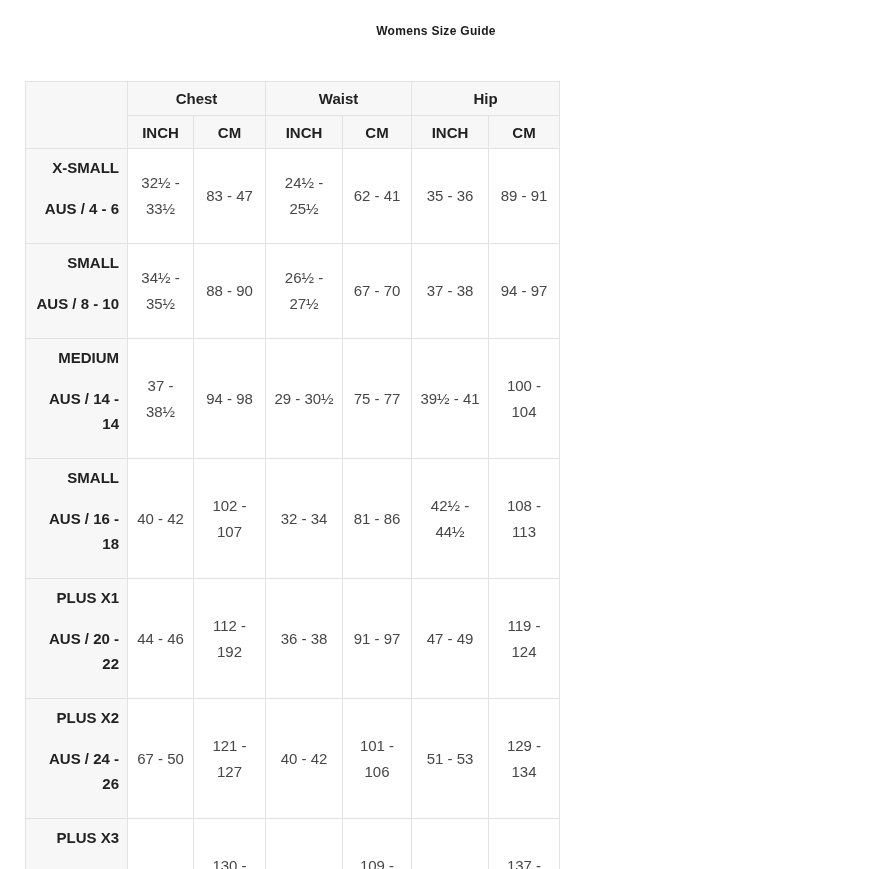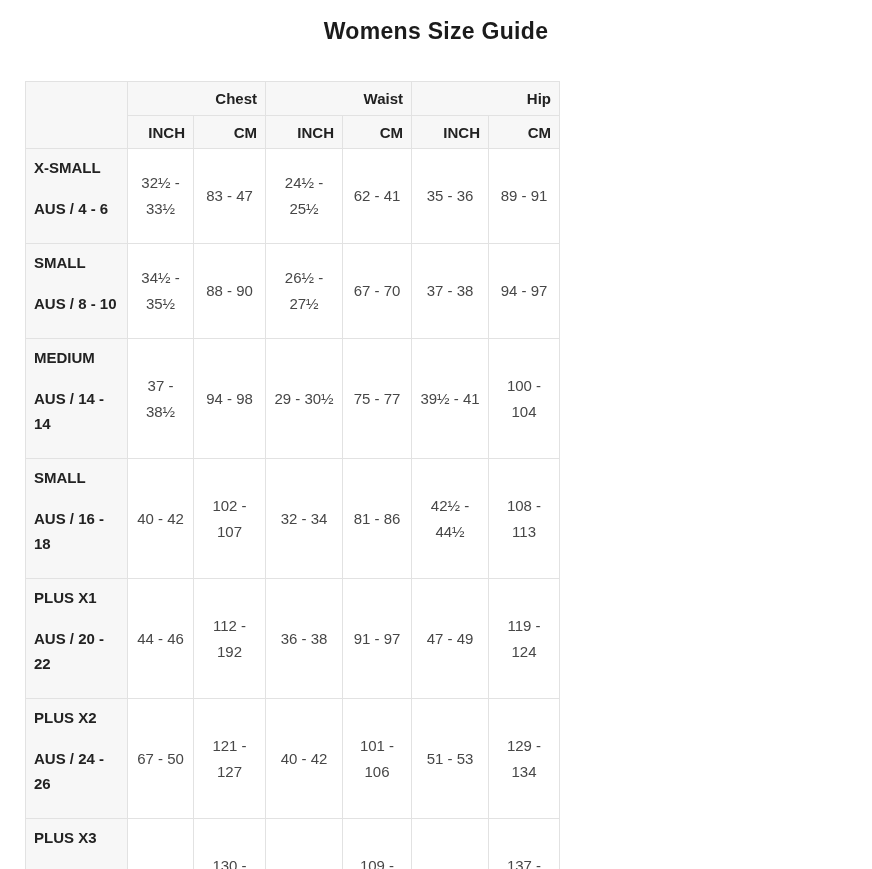--- a/index.html
+++ b/index.html
@@ -12,52 +12,52 @@
   .page {
     width: 872px;
     height: 869px;
     background: #ffffff;
     overflow: hidden;
   }
   .page-title {
     margin: 0;
     padding-top: 22px;
     text-align: center;
-    font-size: 23px;
+    font-size: 12px;
     line-height: 19px;
     font-weight: bold;
     color: #1b1b1b;
     letter-spacing: 0.3px;
   }
   table.size-table {
     border-collapse: collapse;
     table-layout: fixed;
     width: 534px;
     margin: 40px 0 0 25px;
   }
   .size-table th,
   .size-table td {
     border: 1px solid #e2e2e2;
     font-size: 15px;
   }
   .size-table thead th {
     background: #f7f7f7;
     color: #222222;
     font-weight: bold;
-    text-align: right;
+    text-align: center;
     padding: 0 8px;
     vertical-align: middle;
   }
   .row-groups th { height: 34px; }
   .row-units th { height: 33px; }
   .size-table tbody tr { height: 87px; }
   td.size-cell {
     background: #f7f7f7;
     vertical-align: top;
-    text-align: left;
+    text-align: right;
     padding: 6px 8px;
   }
   td.size-cell p {
     margin: 0 0 16px 0;
     line-height: 25px;
     font-weight: bold;
     color: #222222;
     font-size: 15px;
   }
   td.val {

